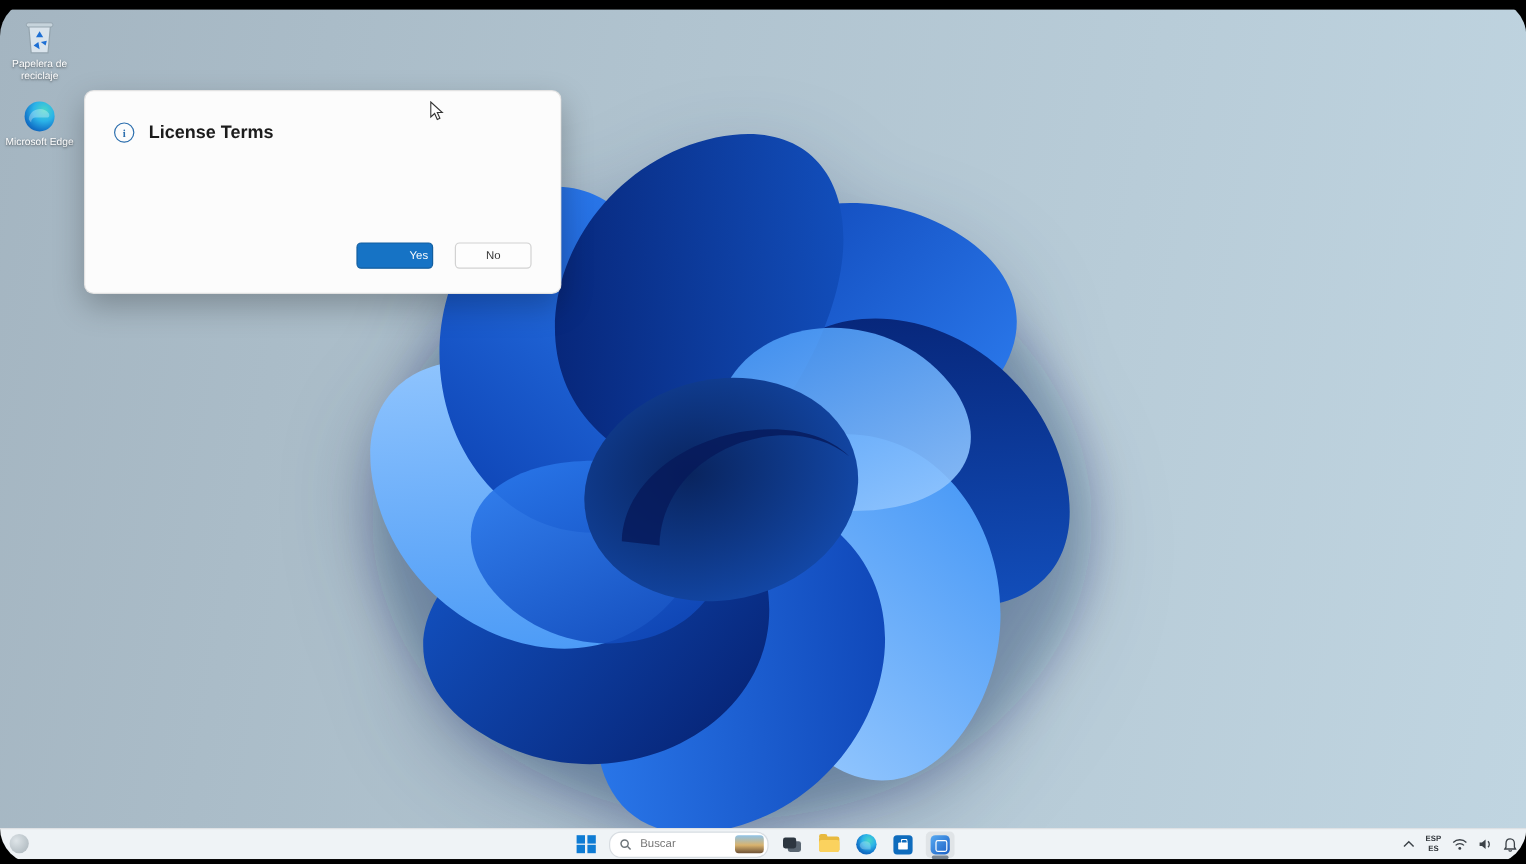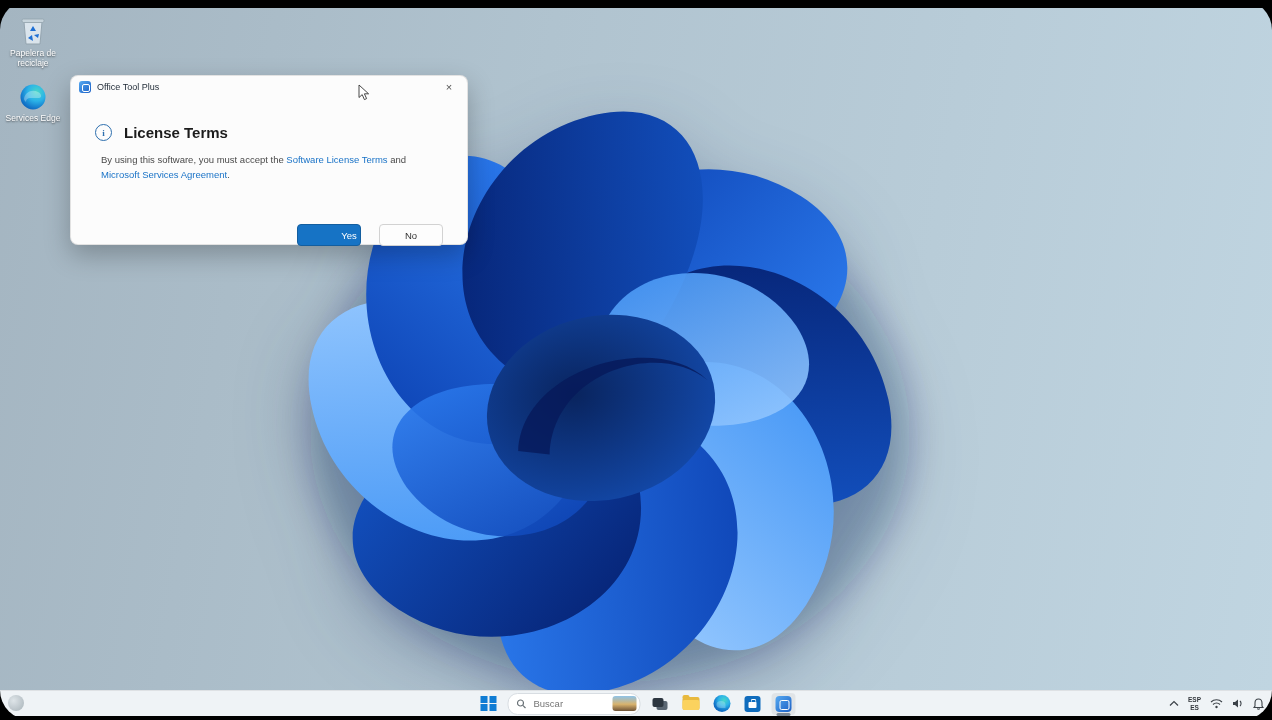--- a/index.html
+++ b/index.html
@@ -175,36 +175,30 @@
             <radialGradient id="eg" cx="0.65" cy="0.3" r="0.9">
               <stop offset="0" stop-color="#49d6c9"></stop>
                 <stop offset="0.4" stop-color="#2bb3e8"></stop>
               <stop offset="0.75" stop-color="#1273c8"></stop>
                 <stop offset="1" stop-color="#0c4da0"></stop>
             </radialGradient>
           </defs>
           <circle cx="14" cy="14" r="12.5" fill="url(#eg)"></circle>
           <path d="M5,16 C6,9 13,6 19,9 C23,11 23,15 20,15 L11,15 C9,15 7,16 7,19 C6,18 5,17 5,16 Z" fill="rgba(255,255,255,0.3)"></path>
         </svg>
-        <div class="lbl">Services Edge</div>
+        <div class="lbl">Microsoft Edge</div>
       </div>
     </div>
 
     <div class="dialog">
-      <div class="titlebar">
-        <span class="app-ic"></span>
-        <span class="ttl">Office Tool Plus</span>
-        <button class="close">×</button>
-      </div>
       <div class="dlg-content">
         <div class="heading-row">
           <span class="info-ic">i</span>
           <span class="heading">License Terms</span>
         </div>
-        <p class="dlg-body"><span>By using this software, you must accept the </span><a>Software License Terms</a><span> and </span><a>Microsoft Services Agreement</a><span>.</span></p>
         <div class="dlg-buttons">
           <button class="btn primary">Yes</button>
           <button class="btn secondary">No</button>
         </div>
       </div>
     </div>
 
     <svg class="cursor" viewBox="0 0 12 17">
       <path d="M1,1 L1,13.5 L4.2,10.6 L6.4,15.6 L8.6,14.6 L6.4,9.8 L10.6,9.8 Z" fill="#ffffff" stroke="#333" stroke-width="0.9"></path>
     </svg>

